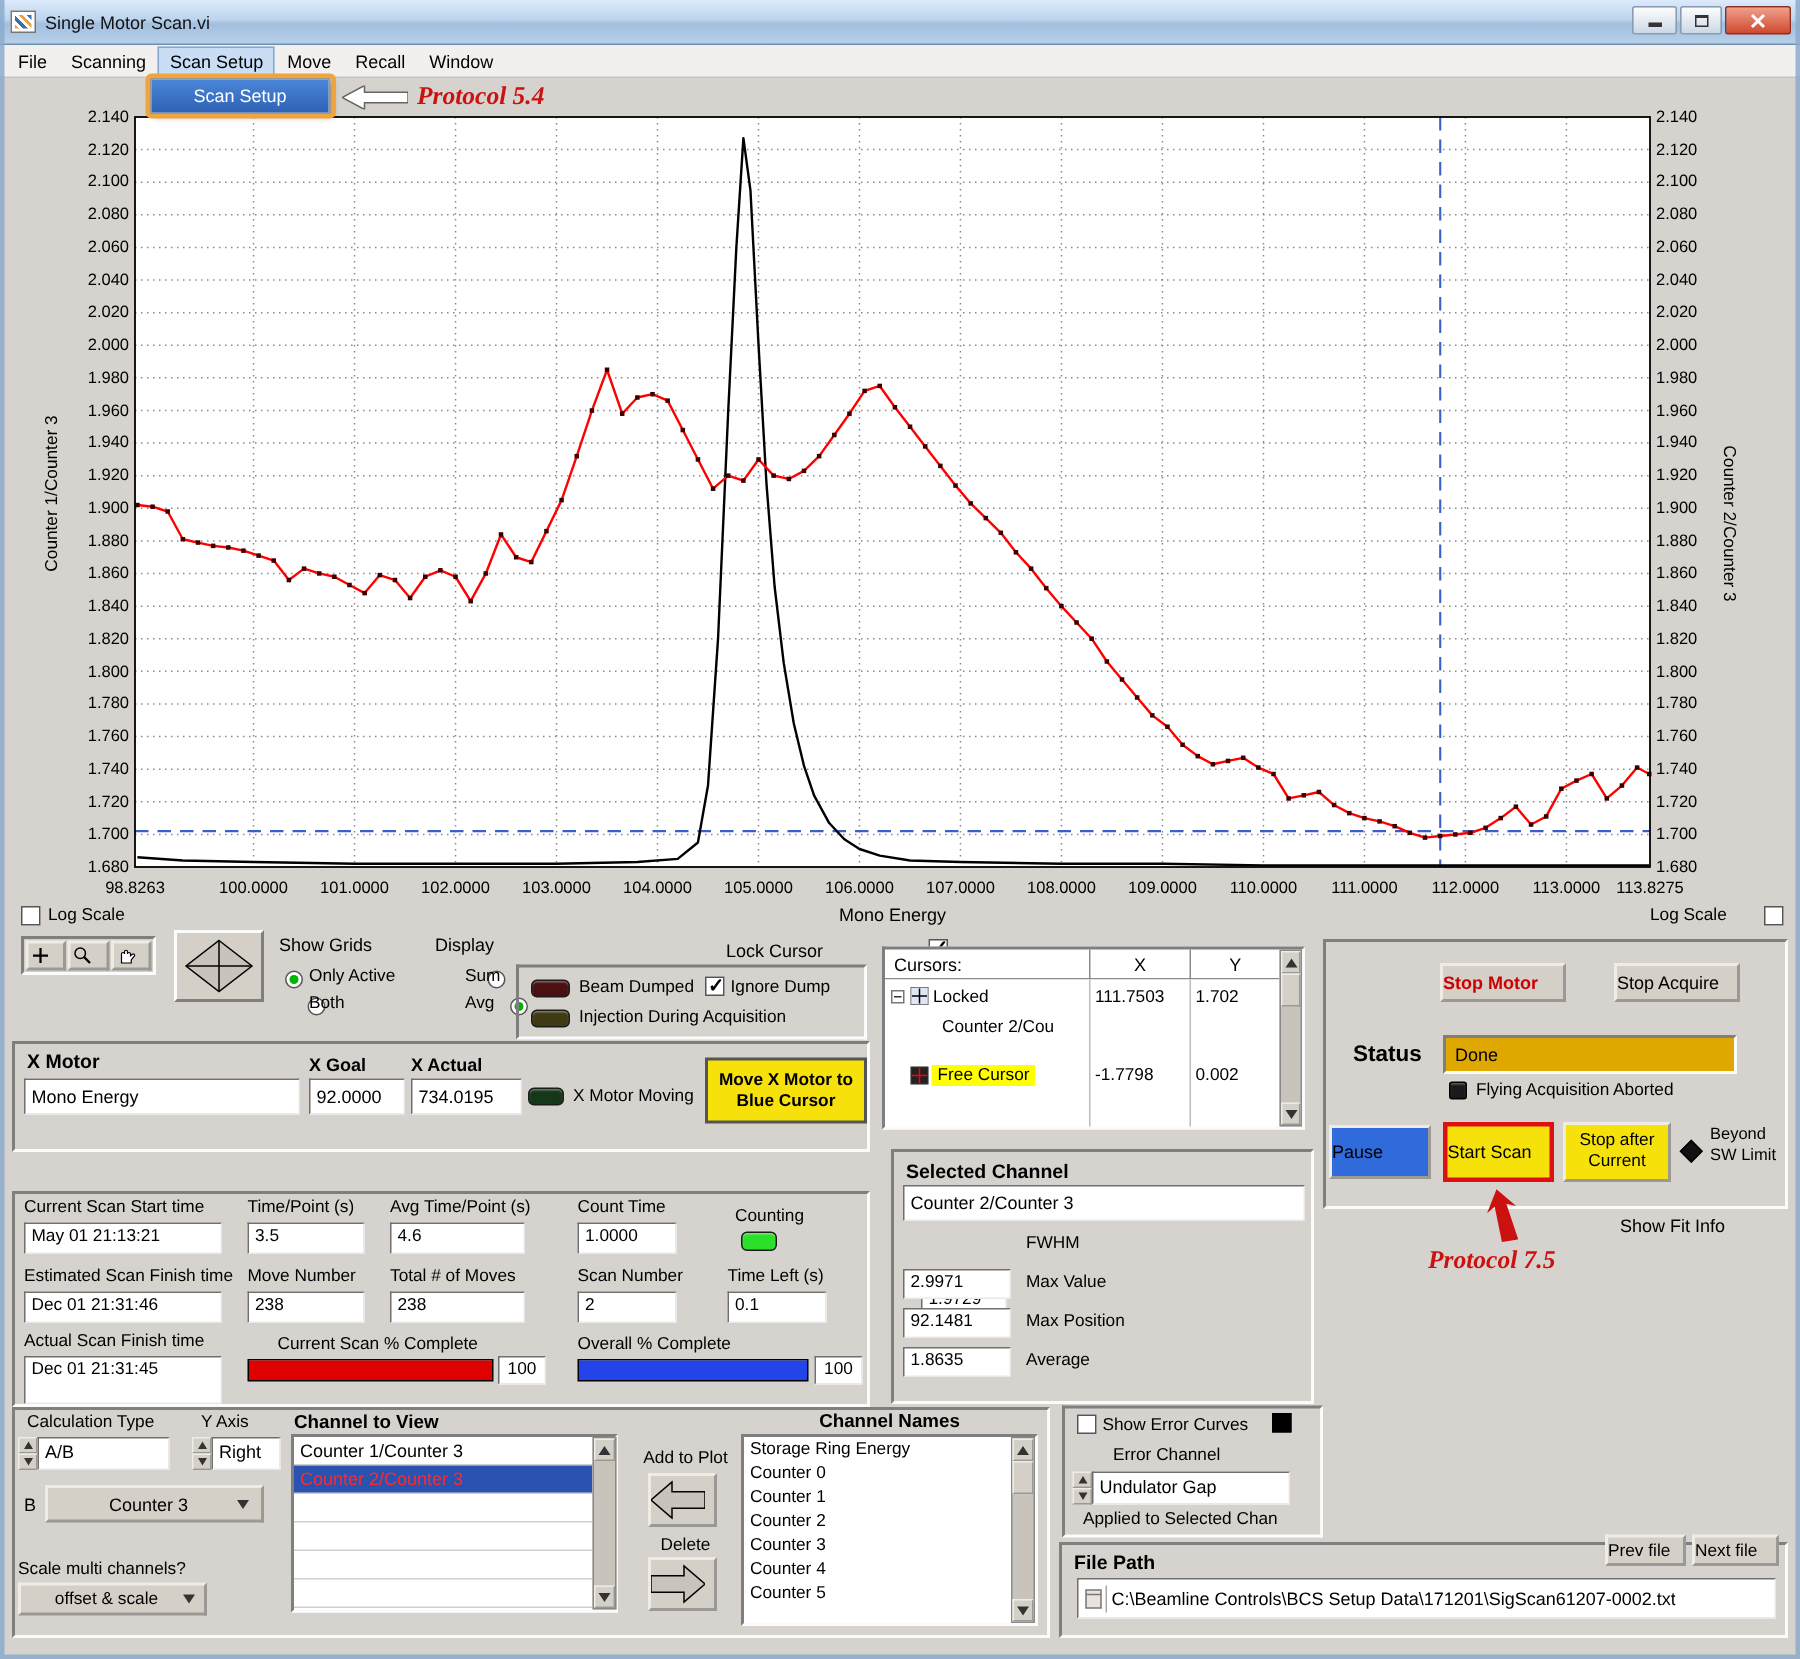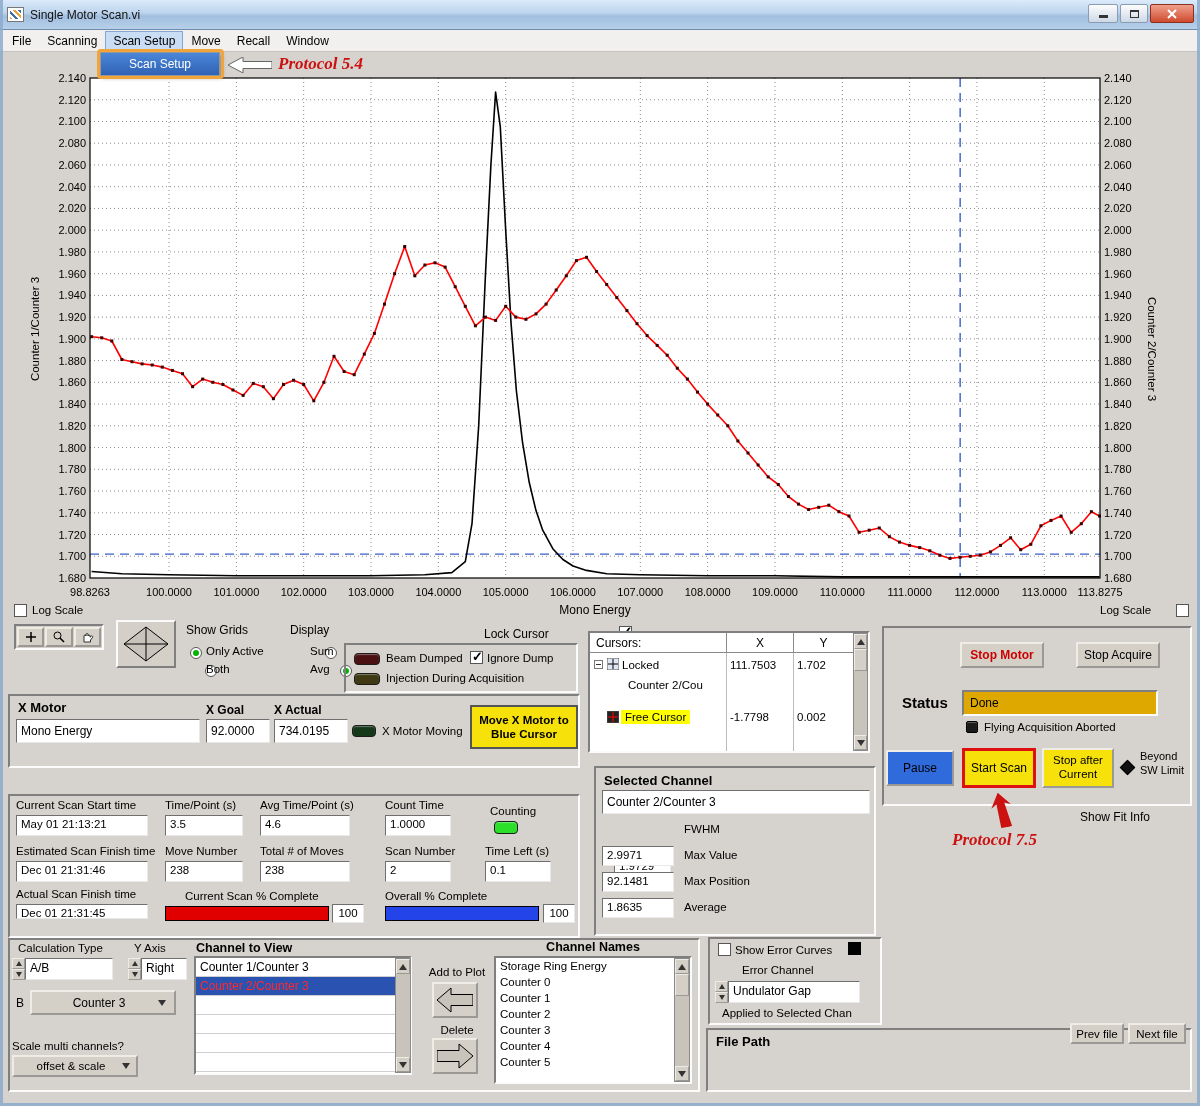--- a/index.html
+++ b/index.html
@@ -3,21 +3,21 @@
 <meta charset="utf-8">
 <style>
   * { box-sizing: border-box; margin:0; padding:0; }
   html,body { width:1200px; height:1106px; }
   body { position:relative; background:#d6d3ce; font-family:"Liberation Sans",sans-serif; font-size:12px; color:#000; overflow:hidden; }
   .abs { position:absolute; }
   .b { font-weight:bold; }
   .sunken { border:2px solid; border-color:#7f7f7f #fbfbfb #fbfbfb #7f7f7f; }
   .raised { border:2px solid; border-color:#fbfbfb #7f7f7f #7f7f7f #fbfbfb; }
   .field { background:#fff; border:1px solid; border-color:#6f6f6f #e9e9e9 #e9e9e9 #6f6f6f; padding:2px 4px; overflow:hidden; white-space:nowrap; }
-  .btn { background:#d4d0c8; border:2px outset #efece6; display:flex; align-items:center; justify-content:center; text-align:center; cursor:default; }
+  .btn { background:#d4d0c8; border:2px outset #efece6; display:flex; align-items:center; text-align:center; cursor:default; }
   .cb { width:13px; height:13px; background:#fff; border:1px solid #555; position:relative; display:inline-block; }
   .cb.on::after { content:"\2713"; position:absolute; left:1px; top:-3px; font-size:13px; font-weight:bold; color:#000; }
   .radio { width:12px; height:12px; background:#fff; border:1px solid #555; border-radius:50%; position:relative; display:inline-block; }
   .radio.on::after { content:""; position:absolute; left:2px; top:2px; width:6px; height:6px; border-radius:50%; background:#00b400; }
   .led { border:1px solid #1c1c1c; border-radius:4px; box-shadow: inset 0 1px 1px rgba(255,255,255,.35); }
   .tick { position:absolute; font-size:11px; color:#000; }
   .menu-item { padding:3px 8px; cursor:default; }
   .menu-item.active { background:#c9ddf5; border:1px solid #86a7cd; padding:2px 7px; }
   .lrow { height:19px; line-height:19px; padding:0 4px; border-bottom:1px solid #cfcfcf; font-size:12px; white-space:nowrap; overflow:hidden; }
   .lrow.sel { background:#2a52b0; }
@@ -395,21 +395,21 @@
   <div class="abs" style="left:250px;top:49px;font-size:11.5px;">Total # of Moves</div>
   <div class="abs" style="left:375px;top:49px;font-size:11.5px;">Scan Number</div>
   <div class="abs" style="left:475px;top:49px;font-size:11.5px;">Time Left (s)</div>
   <div class="field abs" style="left:6px;top:65px;width:132px;height:21px;font-size:11.5px;">Dec 01 21:31:46</div>
   <div class="field abs" style="left:155px;top:65px;width:78px;height:21px;font-size:11.5px;">238</div>
   <div class="field abs" style="left:250px;top:65px;width:90px;height:21px;font-size:11.5px;">238</div>
   <div class="field abs" style="left:375px;top:65px;width:66px;height:21px;font-size:11.5px;">2</div>
   <div class="field abs" style="left:475px;top:65px;width:66px;height:21px;font-size:11.5px;">0.1</div>
 
   <div class="abs" style="left:6px;top:92px;font-size:11.5px;">Actual Scan Finish time</div>
-  <div class="field abs" style="left:6px;top:108px;width:132px;height:15px;font-size:11.5px;">Dec 01 21:31:45</div>
+  <div class="field abs" style="left:6px;top:108px;width:132px;height:32px;font-size:11.5px;">Dec 01 21:31:45</div>
   <div class="abs" style="left:155px;top:94px;font-size:11.5px;margin-left:20px;">Current Scan % Complete</div>
   <div class="abs" style="left:155px;top:110px;width:164px;height:15px;border:1px solid #000;background:#fff;">
     <div style="height: 100%; background: rgb(224, 0, 0); width: 100%;"></div>
   </div>
   <div class="field abs" style="left:322px;top:108px;width:32px;height:19px;font-size:11.5px;text-align:center;">100</div>
   <div class="abs" style="left:375px;top:94px;font-size:11.5px;">Overall % Complete</div>
   <div class="abs" style="left:375px;top:110px;width:154px;height:15px;border:1px solid #000;background:#fff;">
     <div style="height: 100%; background: rgb(34, 68, 232); width: 100%;"></div>
   </div>
   <div class="field abs" style="left:533px;top:108px;width:32px;height:19px;font-size:11.5px;text-align:center;">100</div>
@@ -531,20 +531,27 @@
         <div class="tri-down"></div>
       </div>
   </div>
   <div class="field abs" style="left:18px;top:42px;width:132px;height:22px;">Undulator Gap</div>
   <div class="abs" style="left:12px;top:68px;font-size:11.5px;">Applied to Selected Chan</div>
 </div>
 
 
 <div class="abs sunken" style="left:706px;top:1028px;width:486px;height:64px;">
   <div class="abs b" style="left:8px;top:4px;font-size:13px;">File Path</div>
+  <div class="field abs" style="left:10px;top:22px;width:466px;height:27px;display:flex;align-items:center;padding:0;">
+    <svg width="16" height="18" style="margin:0 3px;border-right:1px solid #aaa;padding-right:2px;">
+        <rect x="2" y="3" width="10" height="12" fill="#e8e4dc" stroke="#777"></rect>
+        <path d="M2 6h10" stroke="#777"></path>
+      </svg>
+    <span style="font-size:12px;white-space:nowrap;overflow:hidden;">C:\Beamline Controls\BCS Setup Data\171201\SigScan61207-0002.txt</span>
+  </div>
 </div>
 <div class="btn abs" style="left:1070px;top:1023px;width:54px;height:21px;font-size:11.5px;">
     <span>Prev file</span>
   </div>
 <div class="btn abs" style="left:1128px;top:1023px;width:58px;height:21px;font-size:11.5px;">
     <span>Next file</span>
   </div>
 
 <div class="frame"></div>
 

